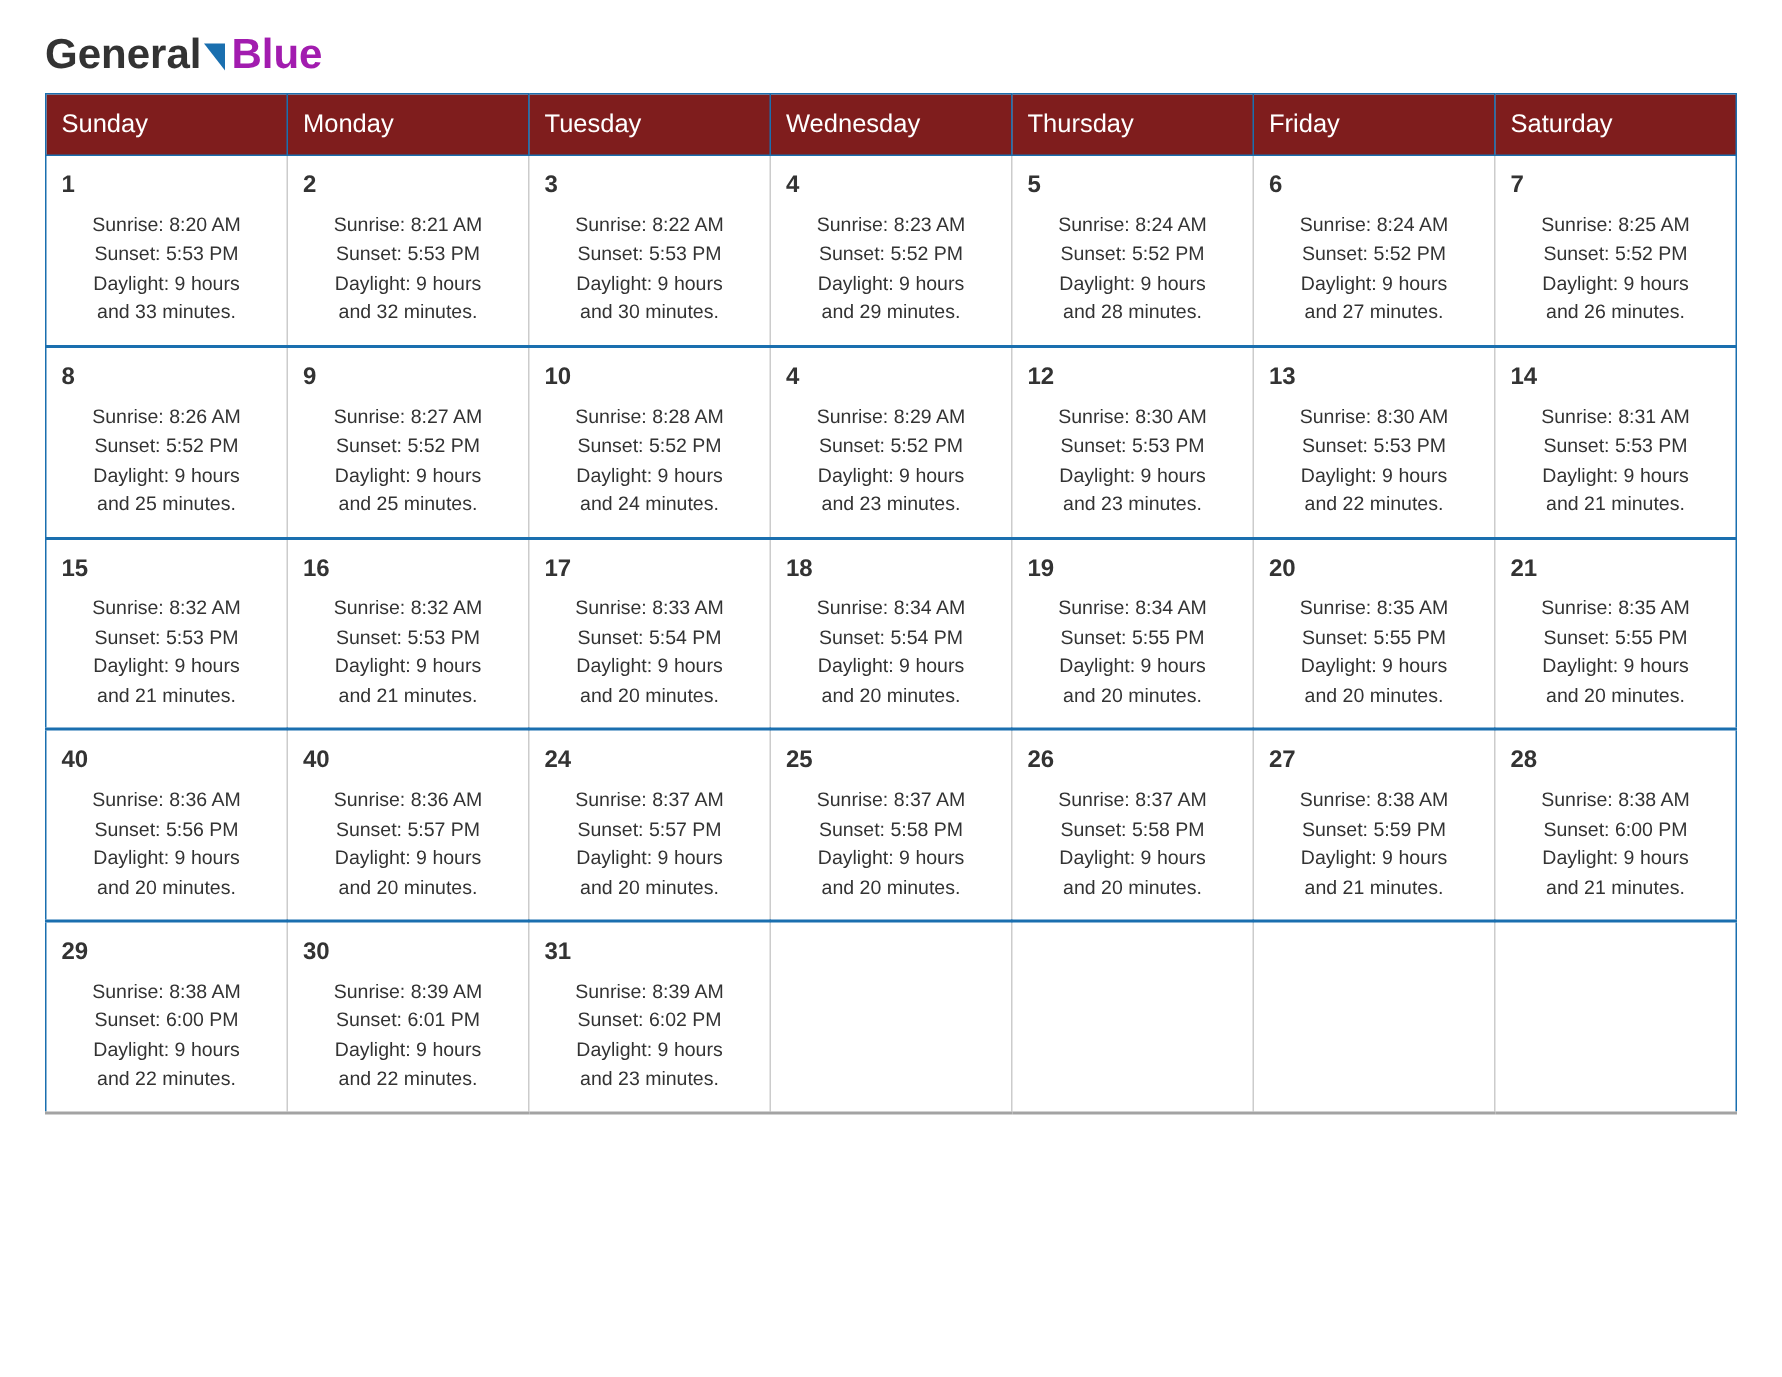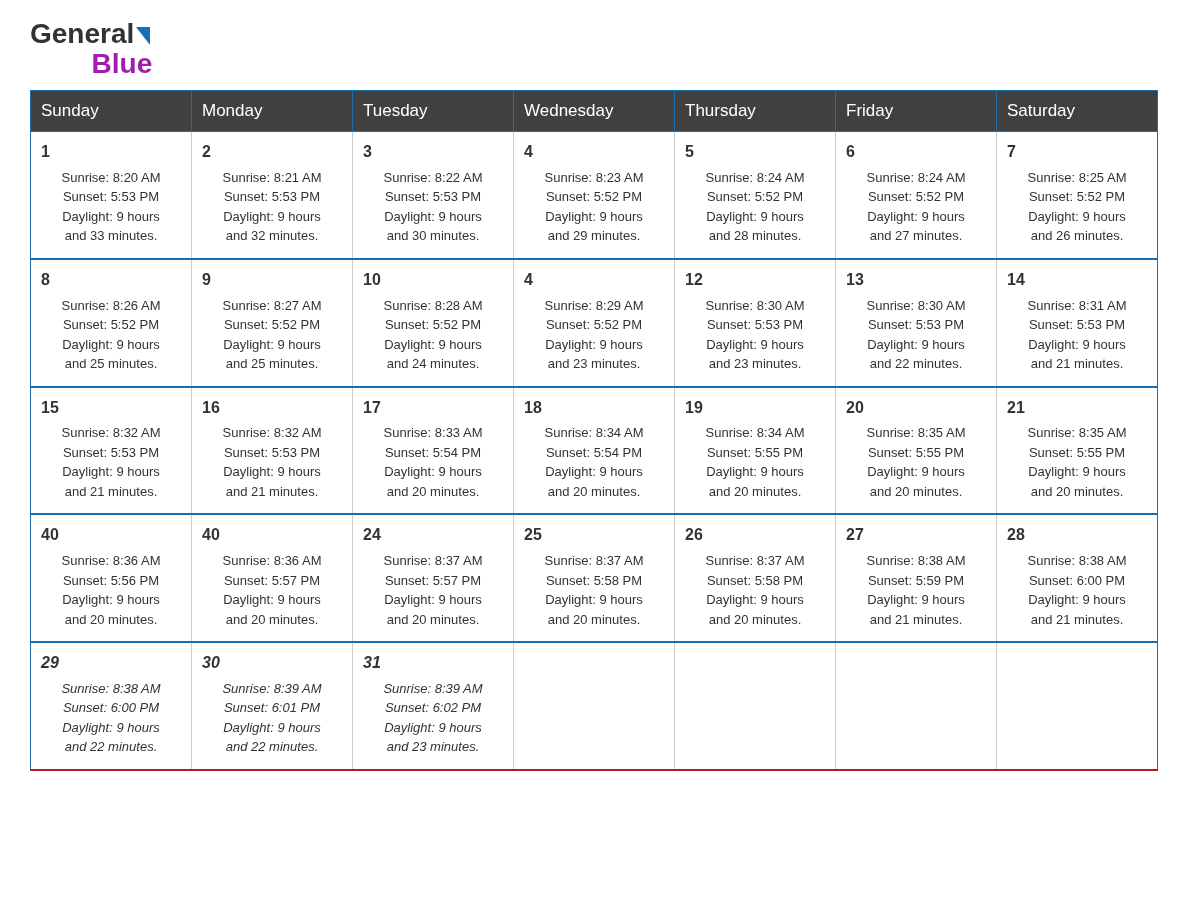--- a/index.html
+++ b/index.html
@@ -11,22 +11,21 @@
       padding: 20px 30px 30px 30px;
     }
     .header-area {
       display: flex;
       justify-content: space-between;
       align-items: flex-start;
       margin-bottom: 10px;
     }
     .logo {
       display: flex;
-      flex-direction: column;
-      align-items: flex-end;
+      align-items: center;
     }
     .logo-text {
       display: flex;
       align-items: center;
       font-size: 28px;
       font-weight: bold;
       color: #333;
       line-height: 1;
     }
     .logo-general {
@@ -59,21 +58,21 @@
       font-size: 22px;
       color: #444;
       margin-top: 4px;
     }
     .calendar {
       width: 100%;
       border-collapse: collapse;
       margin-top: 8px;
     }
     .calendar thead tr {
-      background-color: #404040;
+      background-color: #7f1d1d;
     }
     .calendar thead th {
       color: #ffffff;
       font-size: 17px;
       font-weight: normal;
       padding: 10px 10px;
       text-align: left;
       border: 1px solid #1a6faf;
     }
     .calendar tbody tr {
@@ -104,22 +103,21 @@
     .day-info {
       font-size: 13px;
       color: #333;
       line-height: 1.5;
       text-align: center;
     }
     .empty-cell {
       background: #fff;
     }
     .last-row td {
-      border-bottom: 2px solid #b91c1c;
-      font-style: italic;
+      border-bottom: 2px solid #a3a3a3;
     }
   </style>
 </head>
 <body>
 
 <div class="header-area">
   <div class="logo">
     <div class="logo-text">
       <span class="logo-general">General</span>
       <span class="logo-triangle"></span>

